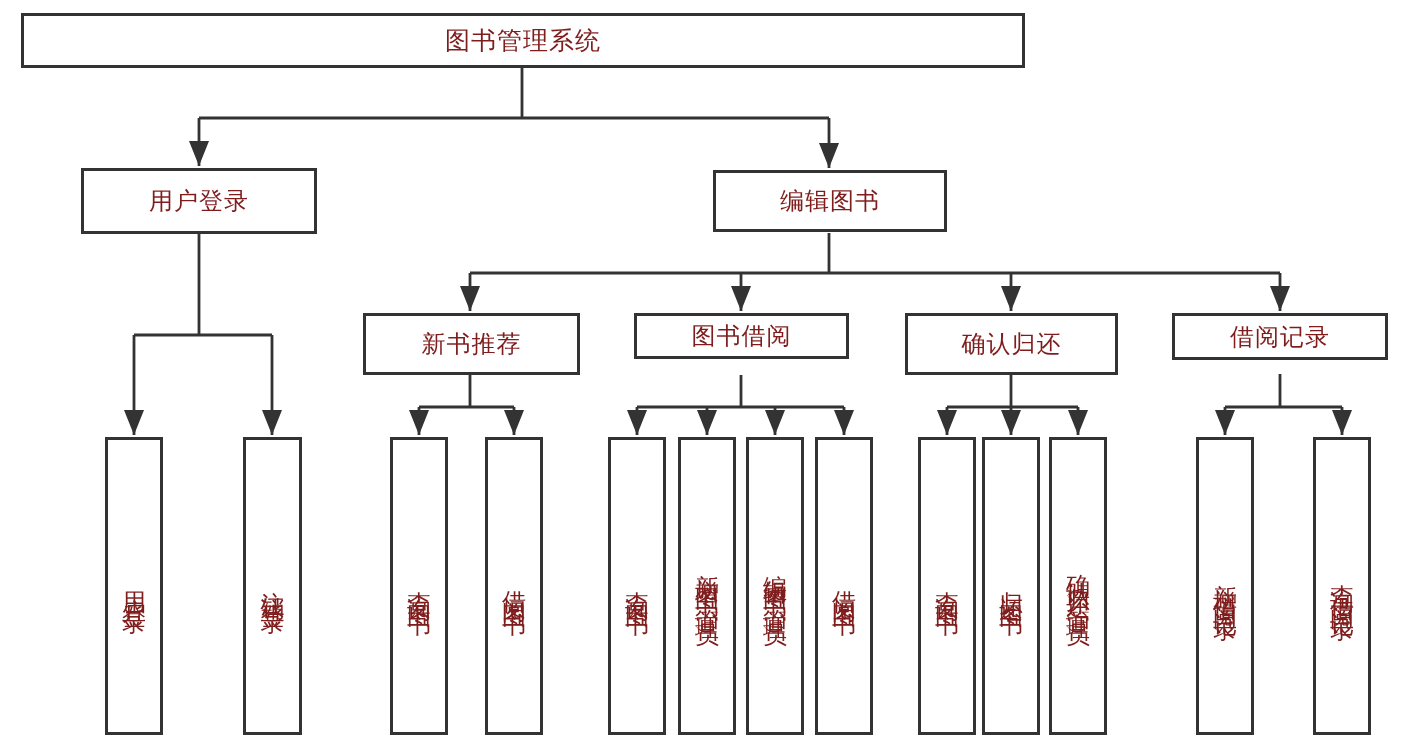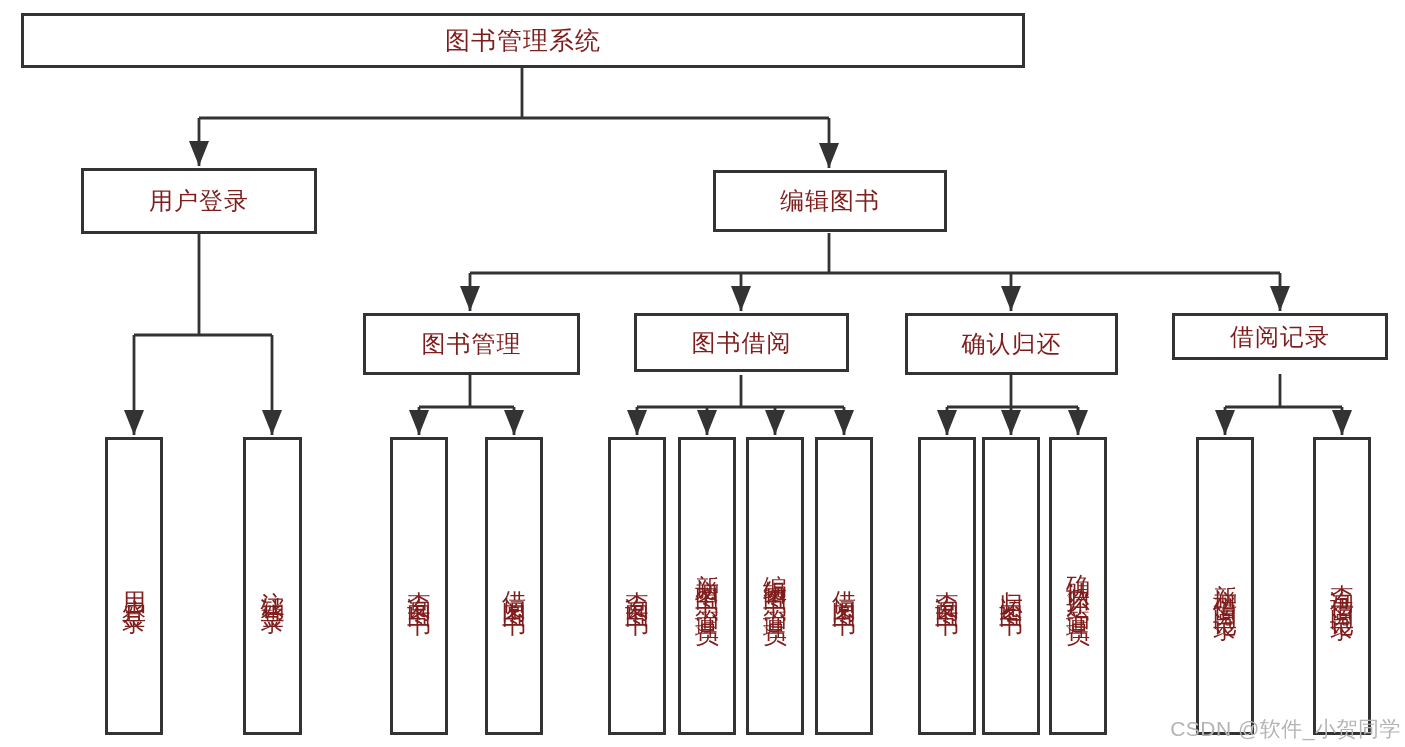--- a/index.html
+++ b/index.html
@@ -75,23 +75,23 @@
   </div>
 
   <div class="node hnode" style="left:81px;top:168px;width:236px;height:66px">
     <span>用户登录</span>
   </div>
   <div class="node hnode" style="left:713px;top:170px;width:234px;height:62px">
     <span>编辑图书</span>
   </div>
 
   <div class="node hnode" style="left:363px;top:313px;width:217px;height:62px">
-    <span>图书管理</span>
+    <span>新书推荐</span>
   </div>
-  <div class="node hnode" style="left:634px;top:313px;width:215px;height:59px">
+  <div class="node hnode" style="left:634px;top:313px;width:215px;height:46px">
     <span>图书借阅</span>
   </div>
   <div class="node hnode" style="left:905px;top:313px;width:213px;height:62px">
     <span>确认归还</span>
   </div>
   <div class="node hnode" style="left:1172px;top:313px;width:216px;height:47px">
     <span>借阅记录</span>
   </div>
 
   <div class="node vnode" style="left:105px;top:437px;width:58px;height:298px">
@@ -131,14 +131,13 @@
     <span>确认归还（管理员）</span>
   </div>
 
   <div class="node vnode" style="left:1196px;top:437px;width:58px;height:298px">
     <span>新增借阅记录</span>
   </div>
   <div class="node vnode" style="left:1313px;top:437px;width:58px;height:298px">
     <span>查询借阅记录</span>
   </div>
 
-  <div class="watermark">CSDN @软件_小贺同学</div>
 </div>
 
 </body></html>

